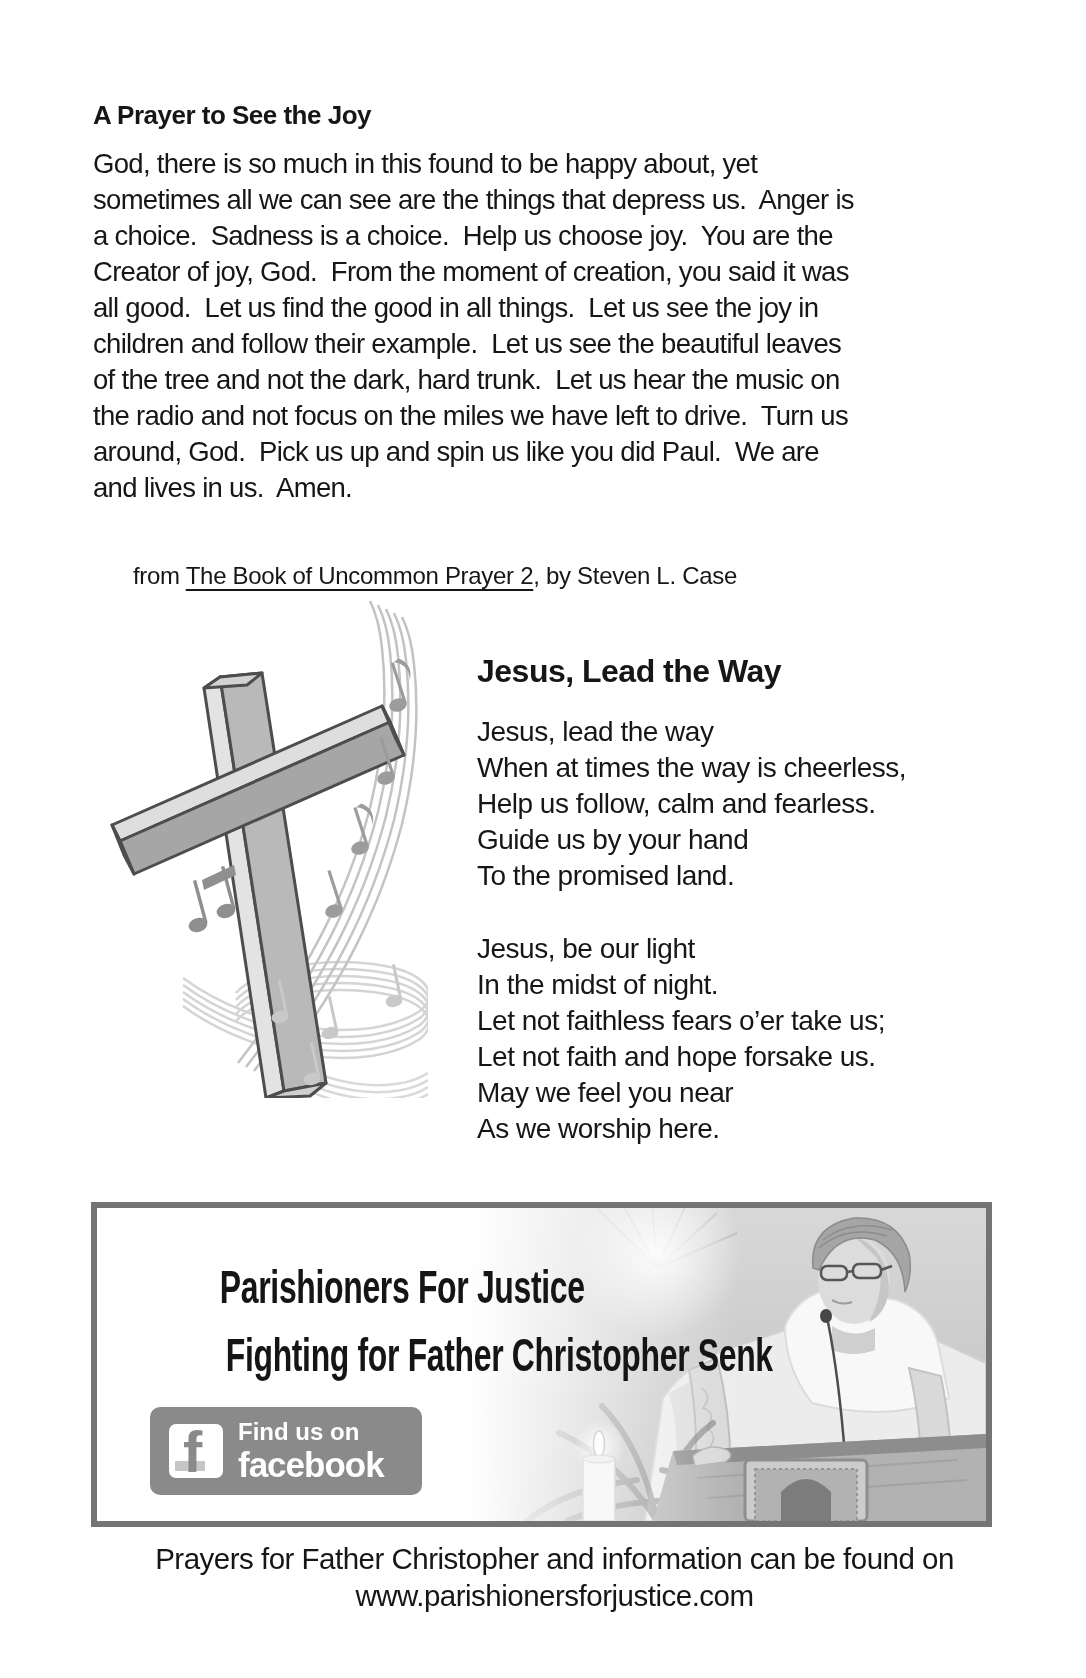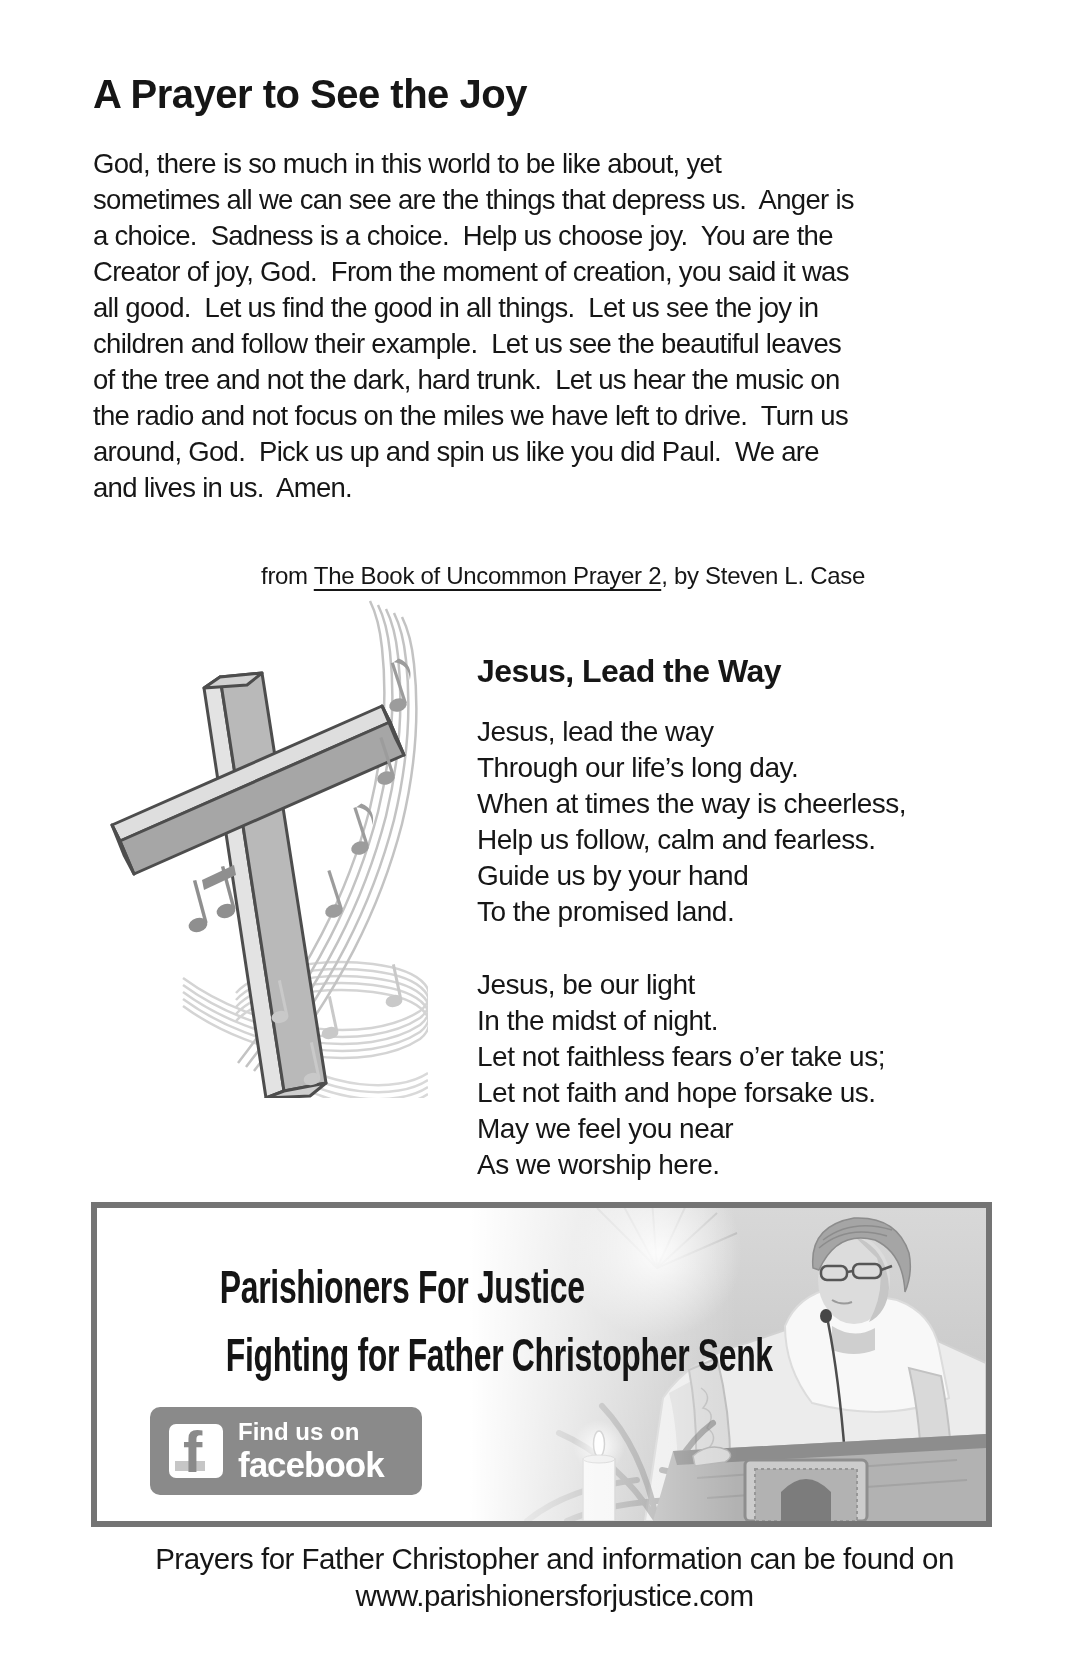--- a/index.html
+++ b/index.html
@@ -7,32 +7,32 @@
     position:relative;
     width:1086px;height:1678px;
     margin:0 auto;
     background:#ffffff;
     font-family:"Liberation Sans", sans-serif;
     color:var(--text,#161616);
     overflow:hidden;
   }
   
   .prayer-title{
-    position:absolute;left:93px;top:72px;
-    font-size:40px;font-weight:bold;letter-spacing:-0.5px;
+    position:absolute;left:93px;top:100px;
+    font-size:26px;font-weight:bold;letter-spacing:-0.5px;
     white-space:pre;
   }
   .prayer-body{
     position:absolute;left:93px;top:146px;width:860px;
     font-size:27.5px;line-height:36px;letter-spacing:-0.7px;
   }
   .prayer-body .line{white-space:pre;}
   .attribution{
     position:absolute;left:133px;top:562px;width:860px;
-    text-align:center;font-size:24px;letter-spacing:-0.3px;white-space:pre;
+    text-align:left;font-size:24px;letter-spacing:-0.3px;white-space:pre;
   }
   .attribution .book{
     text-decoration:underline;
     text-underline-offset:5px;
     text-decoration-thickness:2px;
   }
   
   .cross-art{position:absolute;left:98px;top:593px;width:330px;height:505px;}
   .hymn{position:absolute;left:477px;top:653px;width:520px;}
   .hymn-title{font-size:32px;font-weight:bold;letter-spacing:-0.5px;white-space:pre;}
@@ -86,21 +86,21 @@
   .footer div{white-space:pre;padding-left:23px;}
 </style>
 </head>
 <body>
 
 <div class="page" style="--text: #161616; --badge-gray: #8a8a8a; --banner-border: #747474;">
 
   <div class="prayer-title">A Prayer to See the Joy</div>
 
   <div class="prayer-body">
-      <div class="line">God, there is so much in this world to be like about, yet</div>
+      <div class="line">God, there is so much in this found to be happy about, yet</div>
       <div class="line">sometimes all we can see are the things that depress us.  Anger is</div>
       <div class="line">a choice.  Sadness is a choice.  Help us choose joy.  You are the</div>
       <div class="line">Creator of joy, God.  From the moment of creation, you said it was</div>
       <div class="line">all good.  Let us find the good in all things.  Let us see the joy in</div>
       <div class="line">children and follow their example.  Let us see the beautiful leaves</div>
       <div class="line">of the tree and not the dark, hard trunk.  Let us hear the music on</div>
       <div class="line">the radio and not focus on the miles we have left to drive.  Turn us</div>
       <div class="line">around, God.  Pick us up and spin us like you did Paul.  We are</div>
       <div class="line">and lives in us.  Amen.</div>
     </div>
@@ -194,21 +194,20 @@
           <ellipse rx="8.5" ry="6"></ellipse>
           <rect x="5.5" y="-36" width="3" height="36"></rect>
         </g>
     </g>
   </svg>
 
   <div class="hymn">
     <div class="hymn-title">Jesus, Lead the Way</div>
     <div class="hymn-verse">
         <div class="line">Jesus, lead the way</div>
-        <div class="line">Through our life’s long day.</div>
         <div class="line">When at times the way is cheerless,</div>
         <div class="line">Help us follow, calm and fearless.</div>
         <div class="line">Guide us by your hand</div>
         <div class="line">To the promised land.</div>
       </div>
     <div class="hymn-verse">
         <div class="line">Jesus, be our light</div>
         <div class="line">In the midst of night.</div>
         <div class="line">Let not faithless fears o’er take us;</div>
         <div class="line">Let not faith and hope forsake us.</div>

